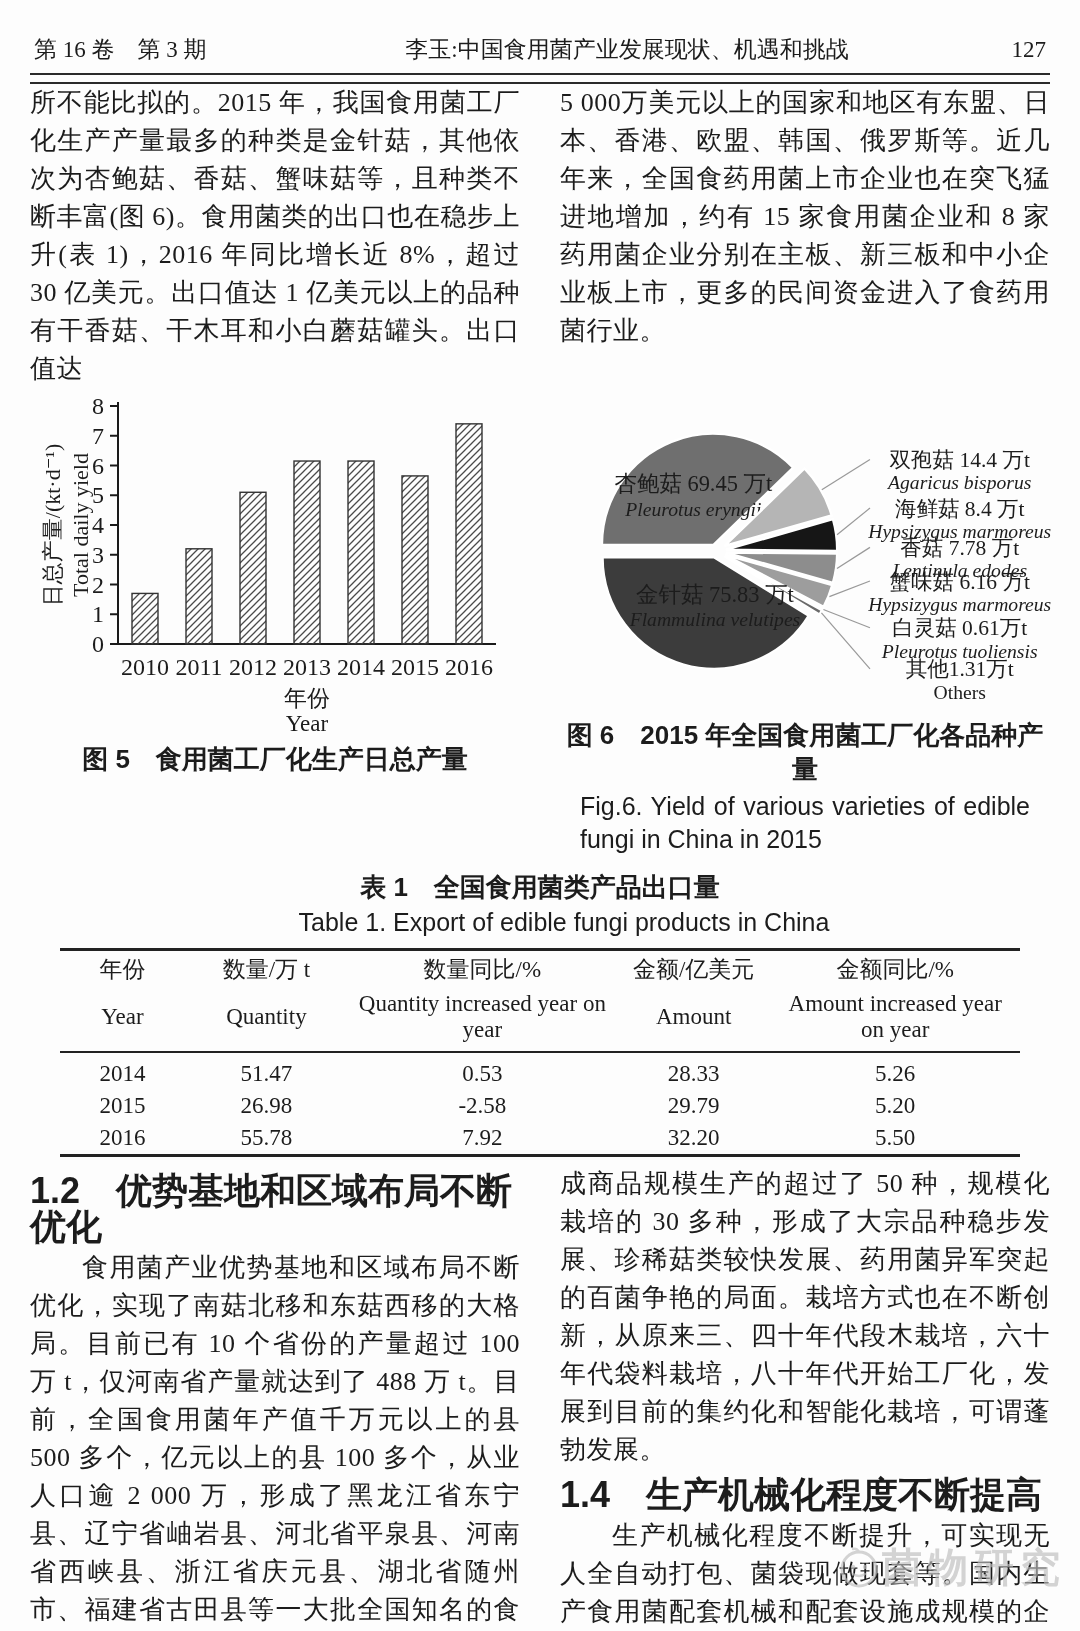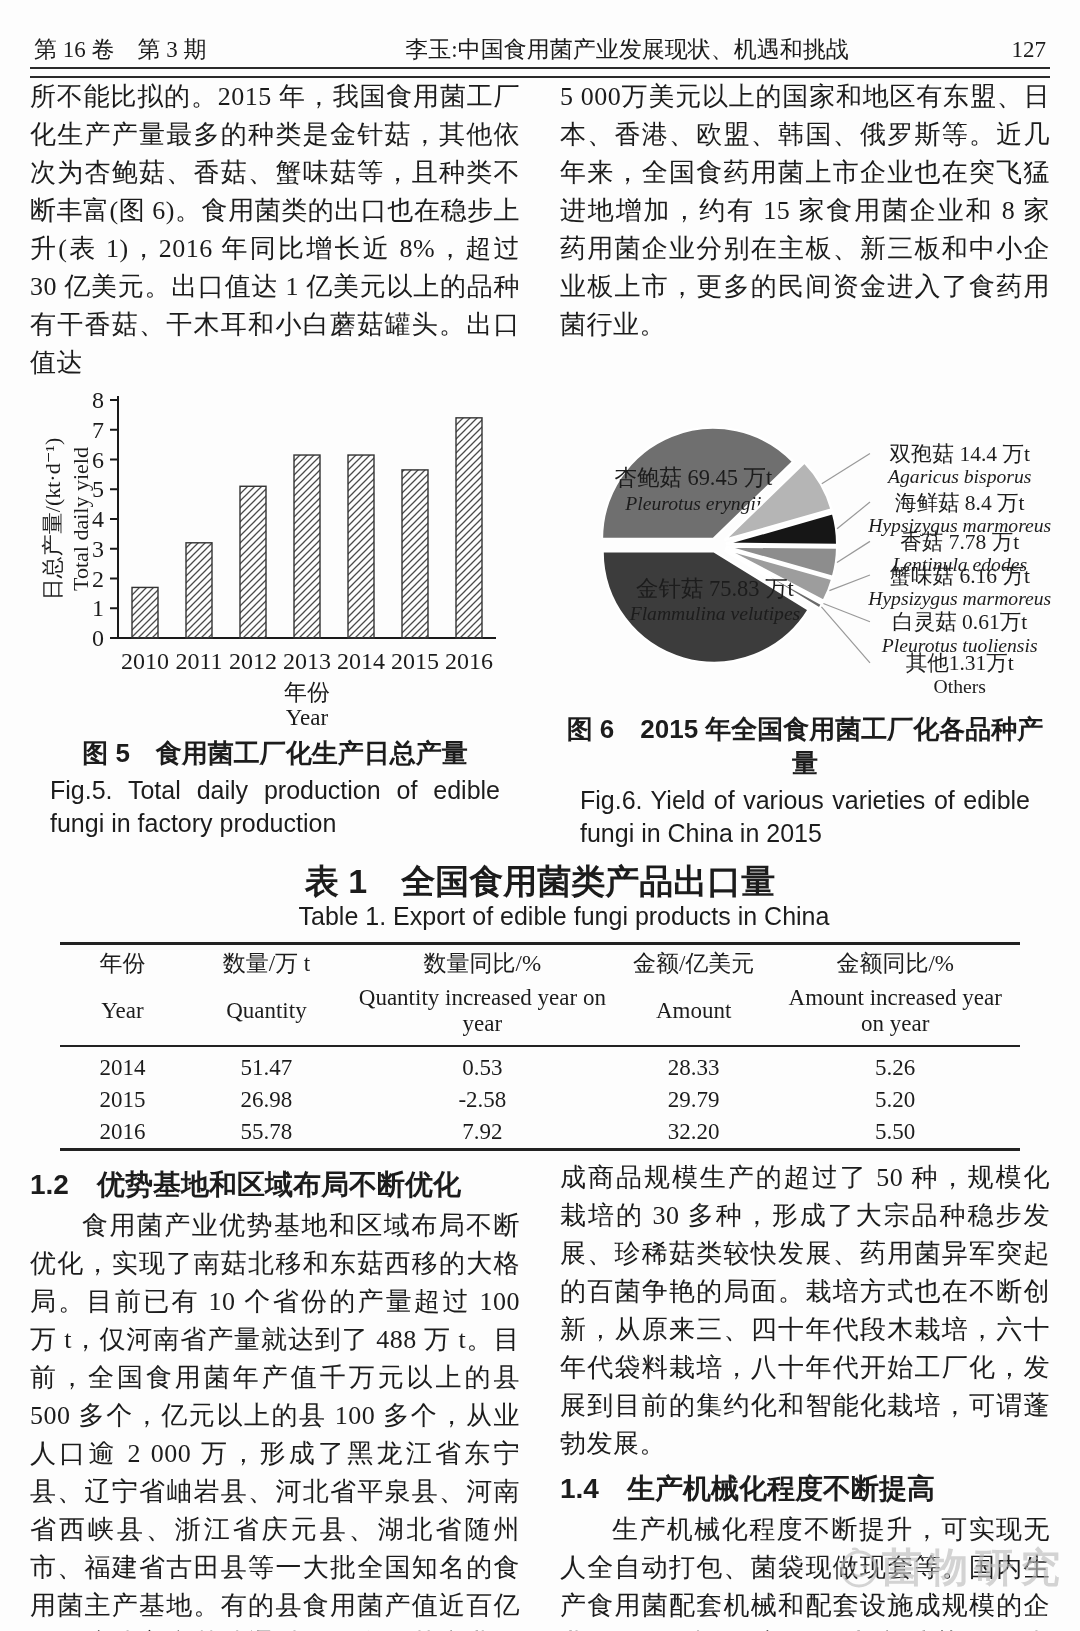--- a/index.html
+++ b/index.html
@@ -4,36 +4,36 @@
 <style>
   html,body{margin:0;padding:0;background:#e8e8e8;}
   .page{
     position:relative; width:1080px; height:1631px; margin:0 auto;
     background:#fdfdfd; overflow:hidden; box-sizing:border-box;
     font-family:"Liberation Serif","DejaVu Serif",serif; color:#1c1c1c;
   }
   
   .hdr{
     display:flex; justify-content:space-between; align-items:baseline;
-    padding:34px 34px 2px 34px; font-size:23px;
+    padding:34px 34px 8px 34px; font-size:23px;
   }
   .hdr .ctr{flex:1; text-align:center;margin-left:36px;}
   .hdr-rule{height:7px; border-top:2px solid #2a2a2a; border-bottom:2px solid #2a2a2a; margin:0 30px;}
   
   .two-col{display:flex; gap:40px; padding:0 30px;}
   .col{width:490px; box-sizing:border-box;}
   .body-text{
     margin:0; font-size:26px; line-height:38px; text-align:justify;
     letter-spacing:0.5px;
   }
   .intro-row{padding-top:0;}
   .indent{text-indent:2em;}
   h3.sec{
     margin:8px 0 4px 0; font-family:"Liberation Sans","DejaVu Sans",sans-serif;
-    font-size:28px; font-weight:bold; line-height:36px;
+    font-size:36px; font-weight:bold; line-height:36px;
   }
   
   .figures-row{margin-top:6px;}
   figure{margin:0; width:490px;}
   .chart-host svg{display:block; width:100%; height:auto;}
   #barchart{width:470px; margin-left:8px;}
   #piechart{width:505px; margin-left:-8px;}
   svg text{font-family:"Liberation Serif","DejaVu Serif",serif; fill:#1c1c1c;}
   figcaption{margin-top:10px;}
   .cap-cn{
@@ -42,21 +42,21 @@
   }
   .cap-en{
     width:450px; margin:4px auto 0 auto;
     font-family:"Liberation Sans","DejaVu Sans",sans-serif;
     font-size:25px; line-height:33px; text-align:justify; text-align-last:left;
   }
   
   .table-block{margin-top:14px;}
   .tcap-cn{
     text-align:center; font-family:"Liberation Sans","DejaVu Sans",sans-serif;
-    font-weight:bold; font-size:34px; line-height:34px;
+    font-weight:bold; font-size:26px; line-height:34px;
   }
   .tcap-en{
     text-align:center; font-family:"Liberation Sans","DejaVu Sans",sans-serif;
     font-size:25px; line-height:36px;margin-left:48px;
   }
   table.export{
     width:960px; margin:8px auto 0 auto; border-collapse:collapse;
     border-top:3px solid #222; border-bottom:3px solid #222;
   }
   table.export th, table.export td{
@@ -138,21 +138,20 @@
             <rect x="418" y="29.849999999999994" width="26" height="220.15" fill="url(#hatch)" stroke="#333" stroke-width="1.4"></rect>
             <text x="431" y="281" text-anchor="middle" font-size="24">2016</text>
             <text x="269" y="312" text-anchor="middle" font-size="23">年份</text>
             <text x="269" y="337" text-anchor="middle" font-size="23">Year</text>
             <text x="22" y="131" text-anchor="middle" font-size="22" transform="rotate(-90 22 131)">日总产量/(kt·d⁻¹)</text>
             <text x="50" y="131" text-anchor="middle" font-size="22" transform="rotate(-90 50 131)">Total daily yield</text>
           </svg>
         </div>
       <figcaption>
         <div class="cap-cn">图 5　食用菌工厂化生产日总产量</div>
-        <div class="cap-en">Fig.5. Total daily production of edible fungi in factory production</div>
       </figcaption>
     </figure>
     <figure>
       <div id="piechart" class="chart-host">
           <svg viewBox="0 0 540 336">
             <path d="M53.4 161.5 A119 119 0 0 1 257.9 78.7 L172.4 161.5 Z" fill="#6f6f6f" stroke="#fff" stroke-width="2.5"></path>
             <text x="151.155169411971" y="104.152532298641" text-anchor="middle" font-size="24" fill="#f2f2f2">杏鲍菇  69.45 万t</text>
             <text x="151.155169411971" y="130.152532298641" text-anchor="middle" font-size="21" fill="#eaeaea" font-style="italic">Pleurotus eryngii</text>
             <path d="M270.0 79.7 A119 119 0 0 1 299.0 129.9 L184.5 162.5 Z" fill="#b5b5b5" stroke="#fff" stroke-width="2.5"></path>
             <path d="M300.4 133.9 A119 119 0 0 1 304.9 167.7 L185.9 166.5 Z" fill="#161616" stroke="#fff" stroke-width="2.5"></path>

